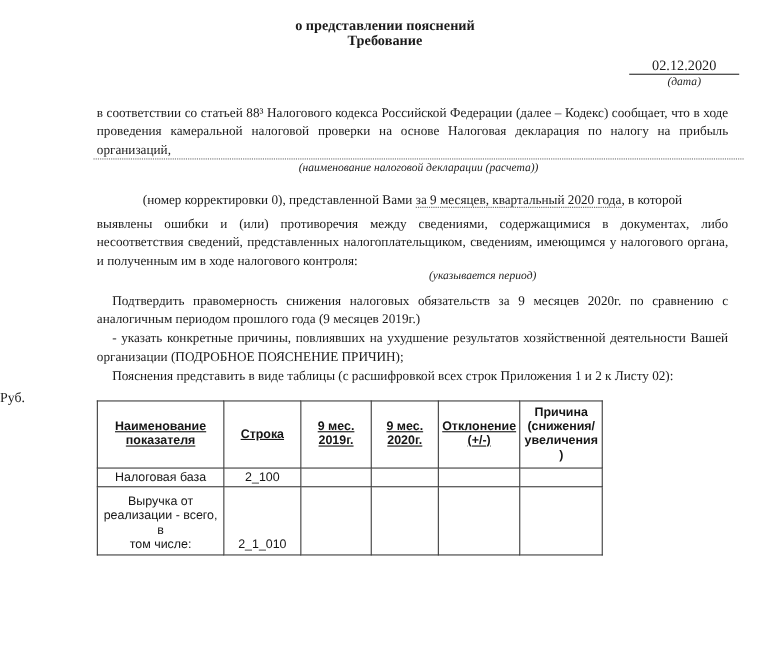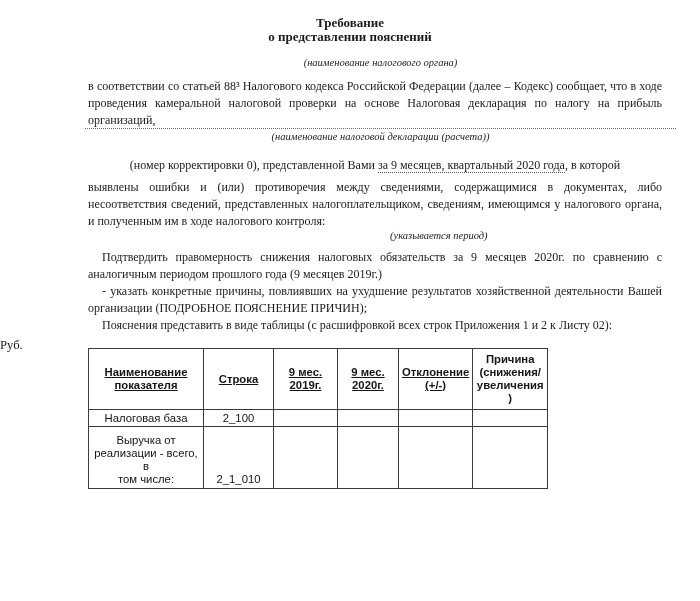--- a/index.html
+++ b/index.html
@@ -41,27 +41,30 @@
   tr.row-thin td { height:14px; vertical-align:middle; }
   tr.row-tall td { height:58px; vertical-align:bottom; padding-bottom:2px; }
   td.cell-name, td.cell-code { text-align:center;margin-top:46px; }
 </style>
 </head>
 <body>
 
 <div class="page">
 
   <div class="title">
+    <div>о представлении пояснений</div>
     <div>Требование</div>
-    <div>о представлении пояснений</div>
   </div>
 
+  <div class="date-block">
+    <div class="date-value">02.12.2020</div>
+    <div class="date-caption">(дата)</div>
+  </div>
 
   <div class="org-block">
-    <div class="caption-center">(наименование налогового органа)</div>
   </div>
 
   <div class="para p1">в соответствии со статьей 88³ Налогового кодекса Российской Федерации (далее – Кодекс) сообщает, что в ходе проведения камеральной налоговой проверки на основе Налоговая декларация по налогу на прибыль организаций,</div>
   <div class="rule"></div>
   <div class="caption-center decl-caption">(наименование налоговой декларации (расчета))</div>
 
   <div class="para correction">
     <span>(номер корректировки 0), представленной Вами </span><span class="dotted-underline">за 9 месяцев, квартальный 2020 года</span><span>, в которой</span>
   </div>
   <div class="para p-errors">выявлены ошибки и (или) противоречия между сведениями, содержащимися в документах, либо несоответствия сведений, представленных налогоплательщиком, сведениям, имеющимся у налогового органа, и полученным им в ходе налогового контроля:</div>

